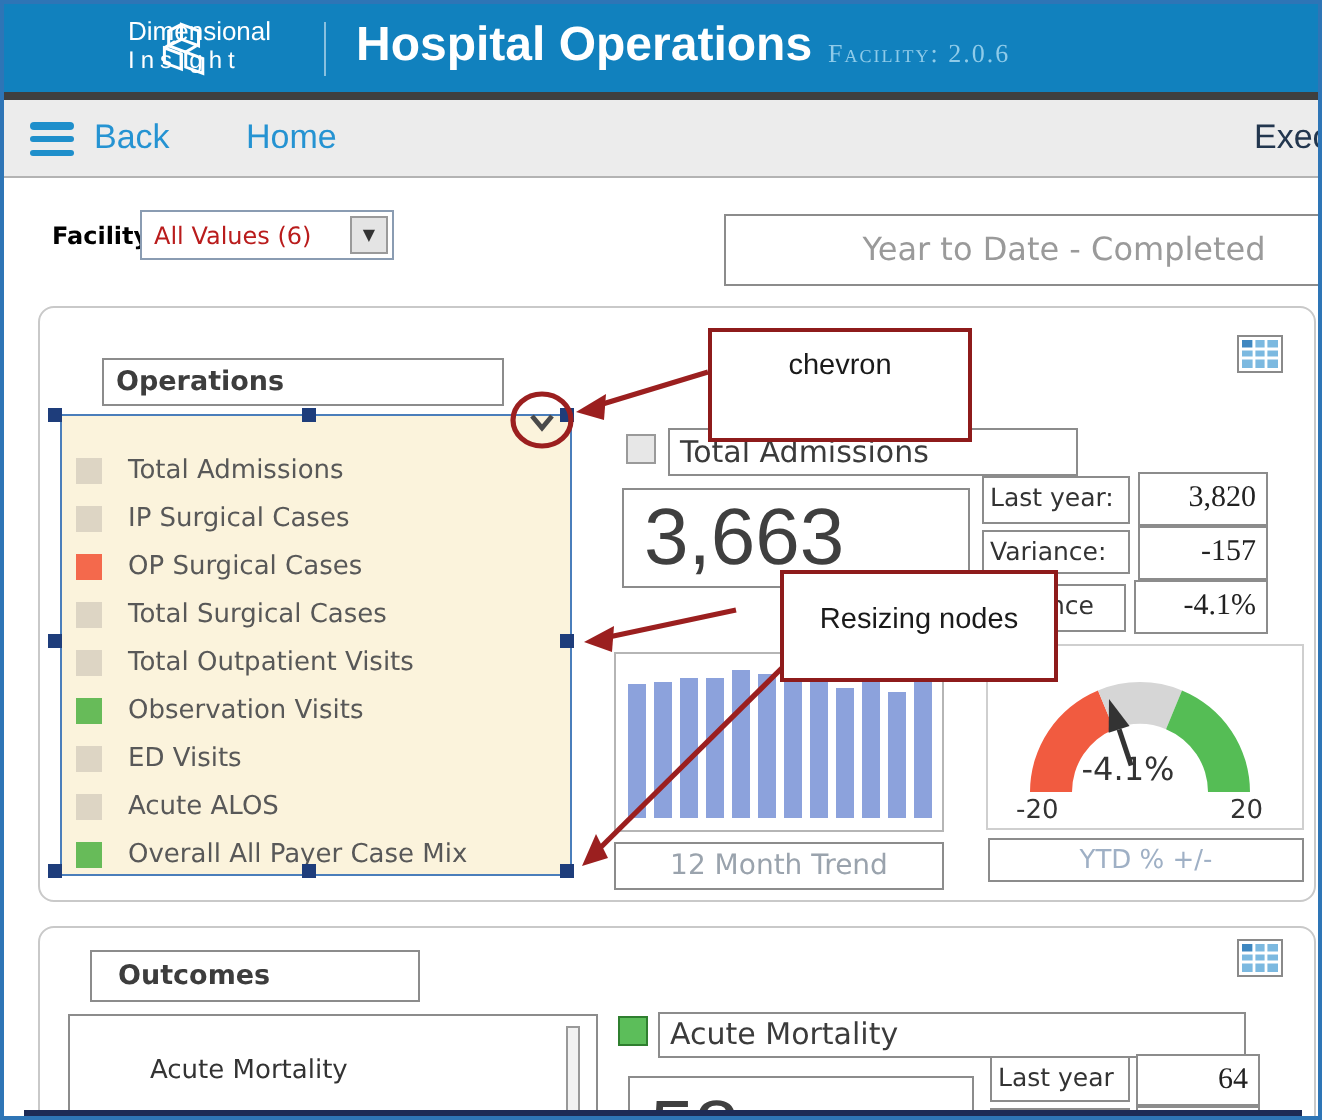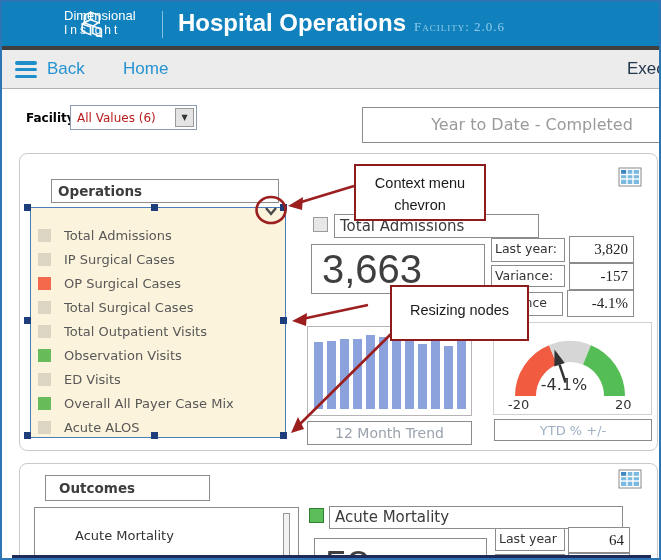--- a/index.html
+++ b/index.html
@@ -40,21 +40,21 @@
   
   .panel{border:1.5px solid #c9c9c9;border-radius:8px;background:#fff;}
   .tbox{border:1px solid #8c8c8c;background:#fff;}
   .title-box{font-size:13.5px;font-weight:bold;color:#3d3d3d;padding-left:6px;line-height:22px;}
   .stat-label{font-size:12.5px;color:#333;padding-left:3px;line-height:20px;}
   .stat-value{font-family:Liberation Serif, serif;font-size:15px;color:#222;text-align:right;padding-right:5px;line-height:25px;}
   .caption-box{color:#9aa3ad;font-size:14px;text-align:center;line-height:22px;}
 
   
   #ops-panel{left:17px;top:151px;width:639px;height:298px;}
-  #ops-title{left:49px;top:177px;width:228px;height:24px;}
+  #ops-title{left:49px;top:177px;width:201px;height:24px;}
   #sel-region{left:28px;top:205px;width:256px;height:231px;background:#fbf3dc;border:1px solid #4a7ebb;}
   .node{position:absolute;width:7px;height:7px;background:#1e3d7b;z-index:20;}
   #chev{left:259px;top:199px;width:20px;height:20px;z-index:21;cursor:pointer;}
   #metrics-list{left:36px;top:221px;width:244px;height:216px;}
   .mrow{position:relative;height:24px;display:flex;align-items:center;cursor:pointer;}
   .sw{width:13px;height:13px;margin-right:13px;flex:none;}
   .mlabel{font-size:13px;color:#585858;white-space:nowrap;}
 
   
   .tblicon{width:24px;height:20px;cursor:pointer;}
@@ -200,26 +200,26 @@
       </div>
       <div class="mrow">
         <span class="sw" style="background: rgb(103, 187, 89);"></span>
         <span class="mlabel">Observation Visits</span>
       </div>
       <div class="mrow">
         <span class="sw" style="background: rgb(221, 213, 196);"></span>
         <span class="mlabel">ED Visits</span>
       </div>
       <div class="mrow">
+        <span class="sw" style="background: rgb(221, 213, 196);"></span>
+        <span class="mlabel">Acute ALOS</span>
+      </div>
+      <div class="mrow">
         <span class="sw" style="background: rgb(103, 187, 89);"></span>
         <span class="mlabel">Overall All Payer Case Mix</span>
-      </div>
-      <div class="mrow">
-        <span class="sw" style="background: rgb(221, 213, 196);"></span>
-        <span class="mlabel">Acute ALOS</span>
       </div>
     </div>
 
   <div class="abs" id="ta-check"></div>
   <div class="abs tbox" id="ta-name">Total Admissions</div>
   <div class="abs tbox" id="ta-big">3,663</div>
   <div class="abs tbox stat-label" id="st1l">Last year:</div>
   <div class="abs tbox stat-value" id="st1v">3,820</div>
   <div class="abs tbox stat-label" id="st2l">Variance:</div>
   <div class="abs tbox stat-value" id="st2v">-157</div>
@@ -279,21 +279,20 @@
   </div>
   <div class="abs" id="om-square"></div>
   <div class="abs tbox" id="om-name">Acute Mortality</div>
   <div class="abs tbox" id="om-big">58</div>
   <div class="abs tbox stat-label" id="ost1l">Last year</div>
   <div class="abs tbox stat-value" id="ost1v">64</div>
   <div class="abs tbox" id="ost2l"></div>
   <div class="abs tbox" id="ost2v"></div>
 
   <div class="abs callout" id="callout1">
-    <div>Context menu</div>
     <div>chevron</div>
   </div>
   <div class="abs callout" id="callout2">Resizing nodes</div>
 
   <svg class="abs" id="overlay" viewBox="0 0 661 560">
     <g stroke="#9b1f1f" stroke-width="2.6" fill="none">
       <ellipse cx="269" cy="208" rx="14.5" ry="13"></ellipse>
       <line x1="352" y1="184" x2="296" y2="201"></line>
       <line x1="366" y1="303" x2="300" y2="317"></line>
       <line x1="392" y1="329" x2="296" y2="424"></line>

